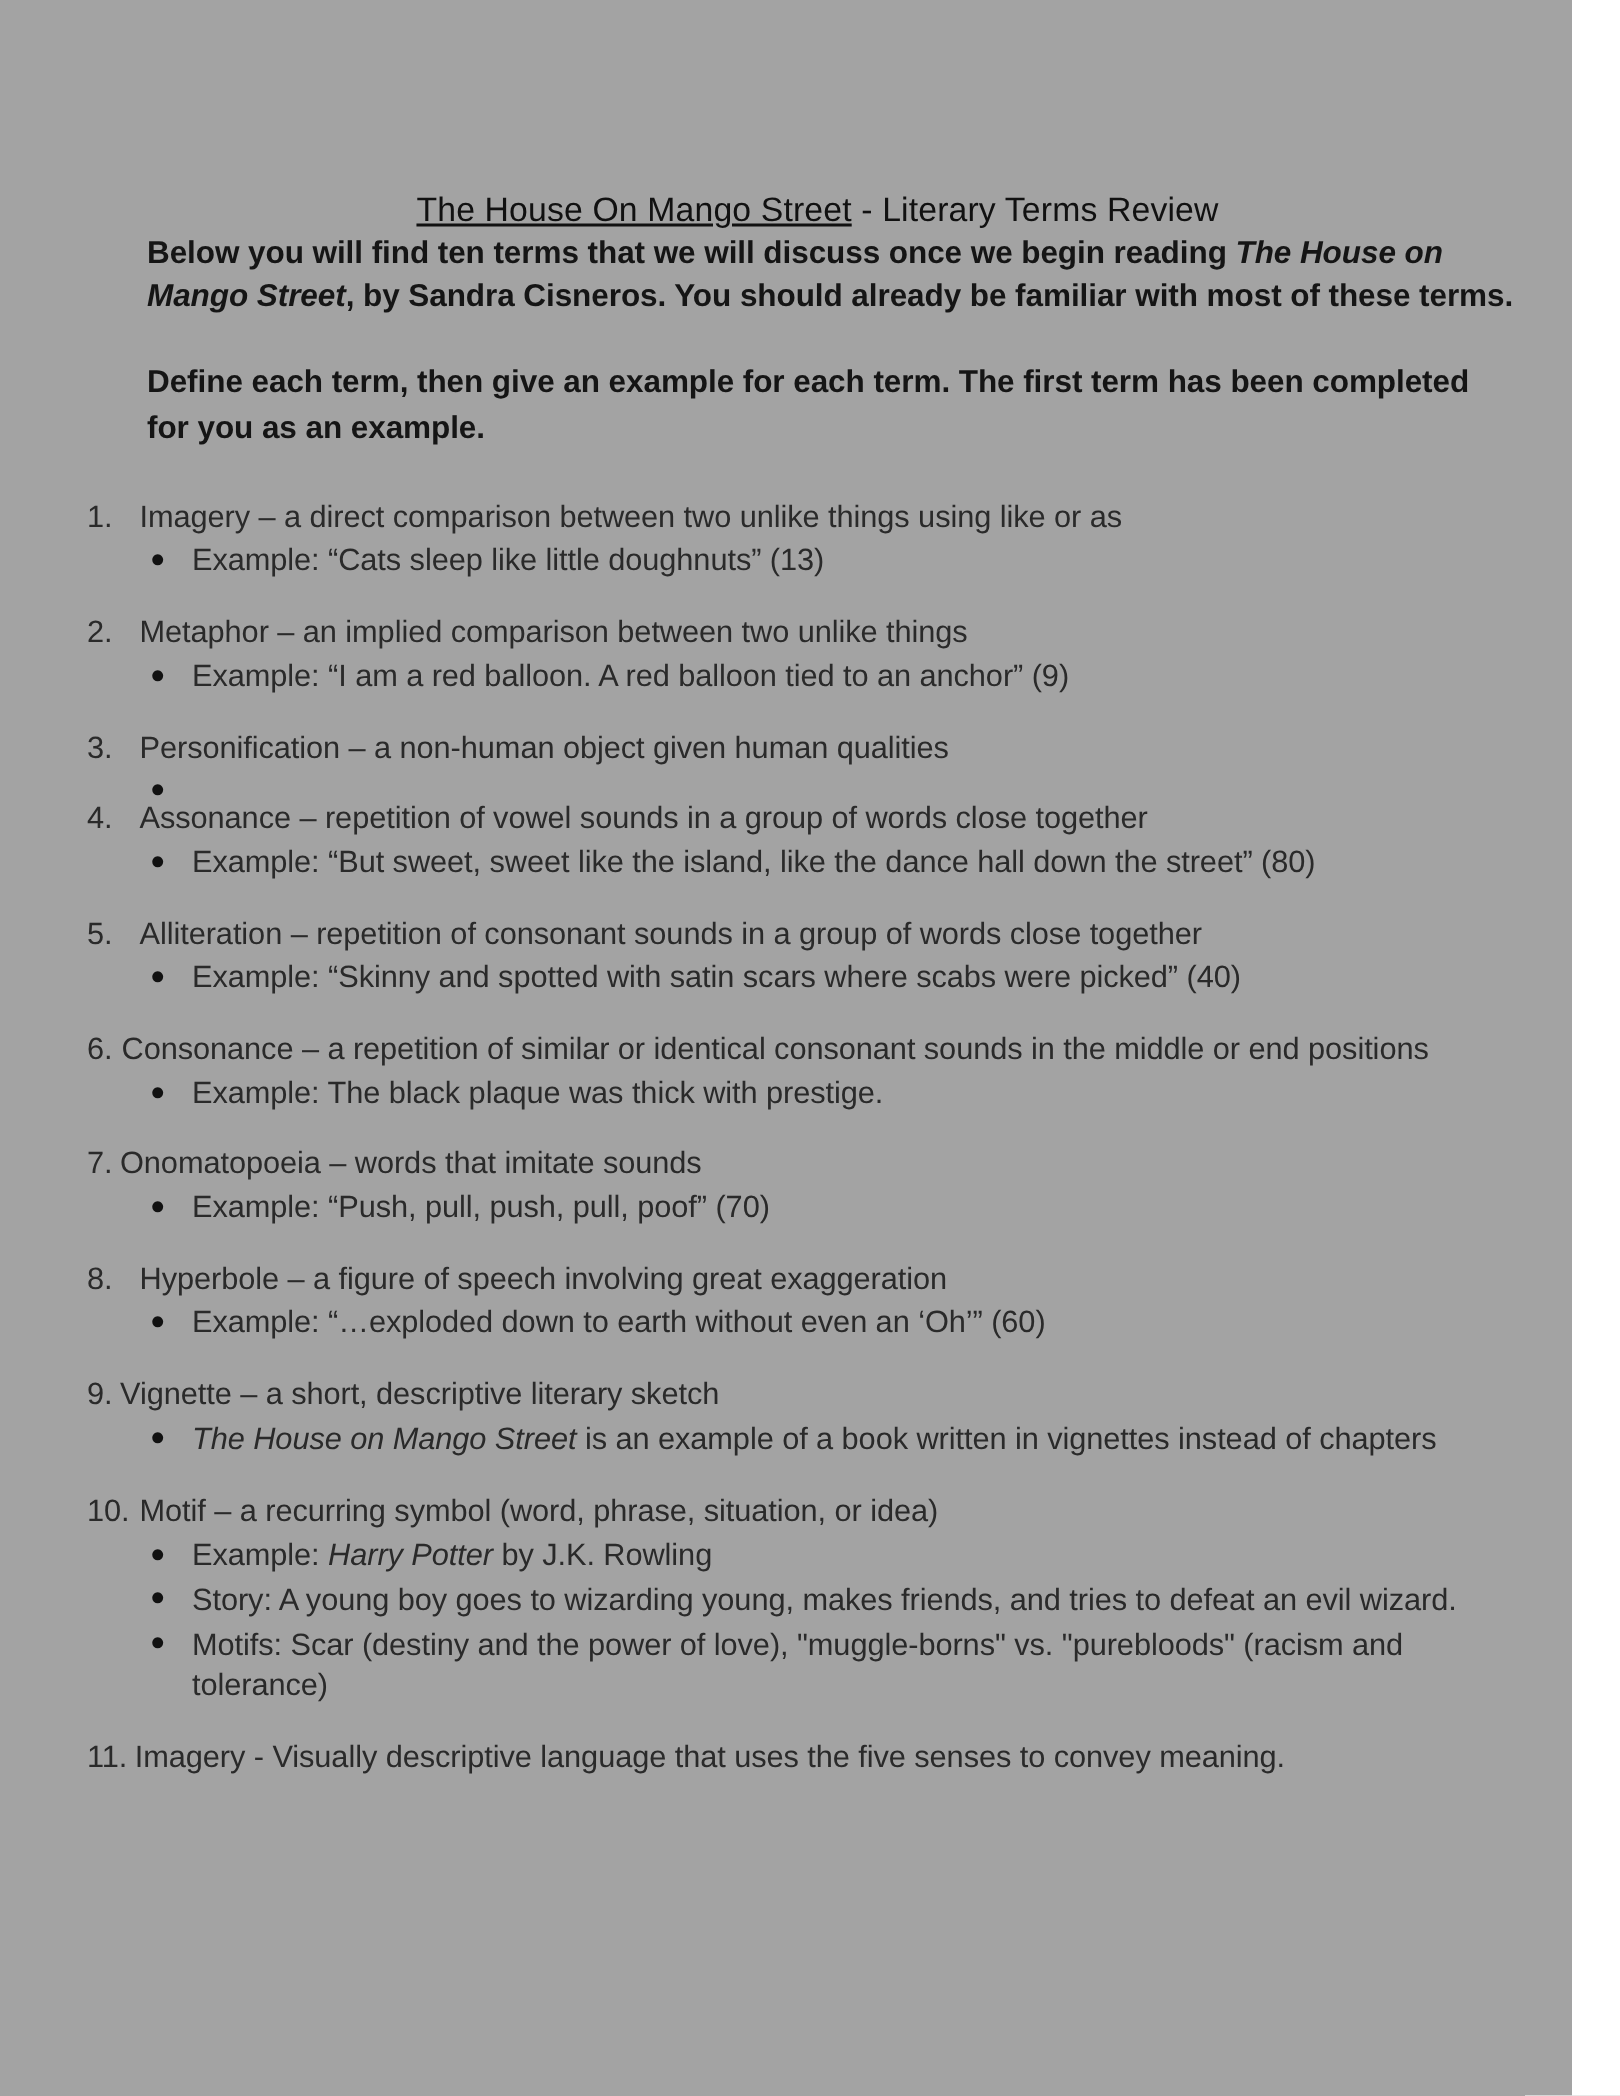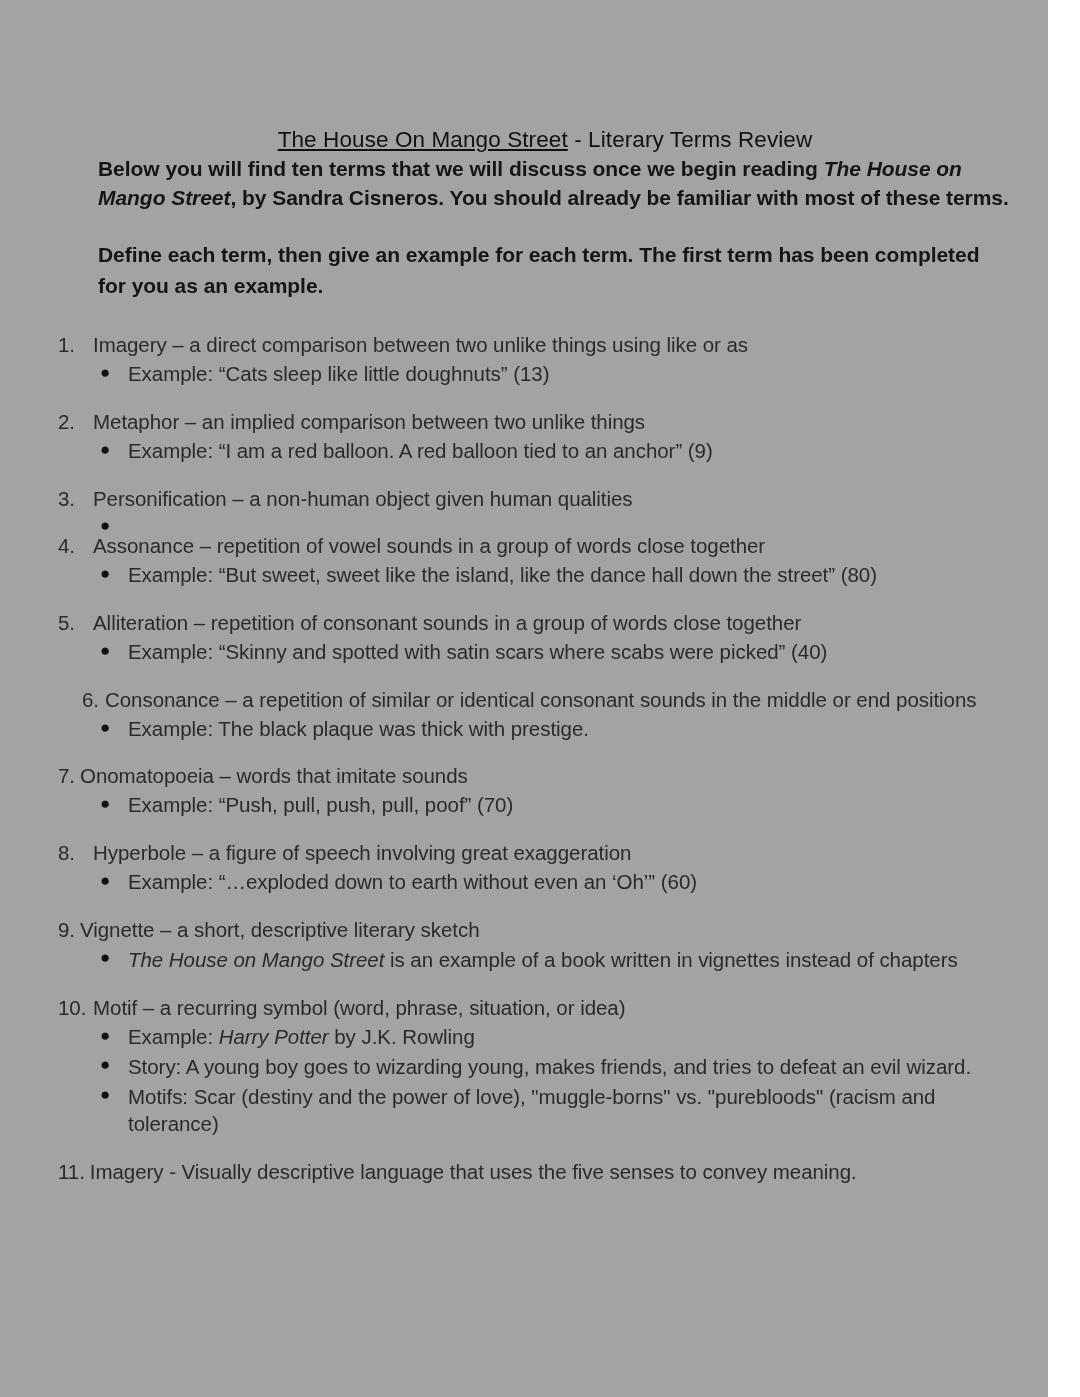--- a/index.html
+++ b/index.html
@@ -94,21 +94,20 @@
     position: absolute;
     left: 0;
     top: 0;
   }
   
   .term-line.flow .num {
     margin-right: 6px;
   }
   .term-line.flow {
     padding-left: 0;
-    margin-left: 24px;
   }
   .term-line.inline-num .num {
     margin-right: 5px;
   }
 
   
   .subs {
     margin: 0;
     padding: 0;
     list-style: none;

